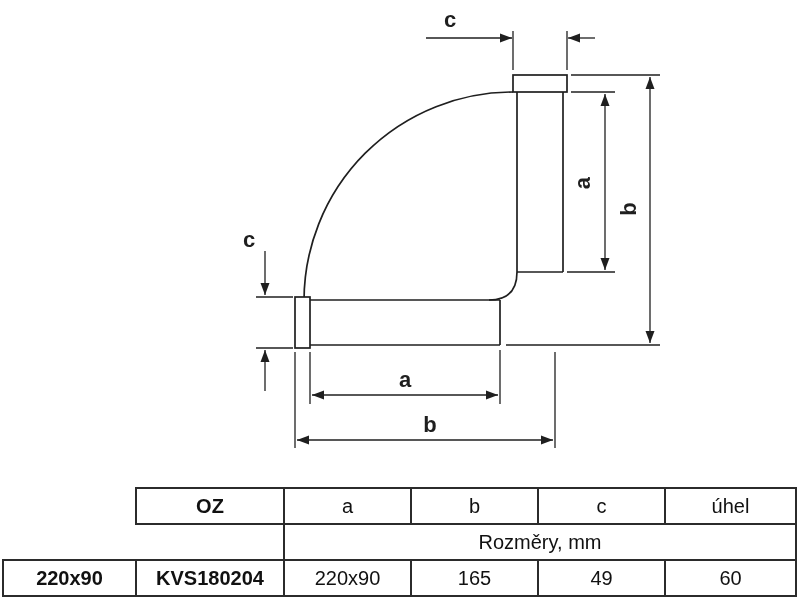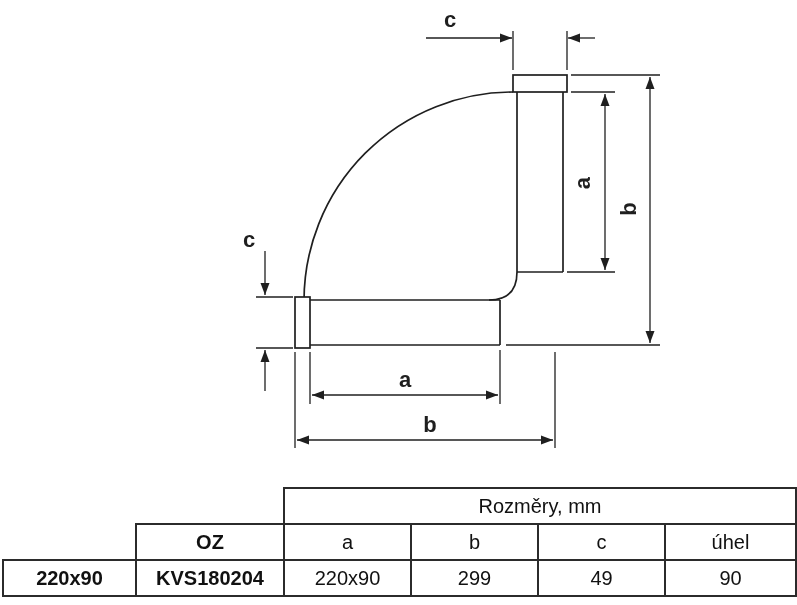--- a/index.html
+++ b/index.html
@@ -97,35 +97,35 @@
     <colgroup>
       <col style="width:133px">
       <col style="width:148px">
       <col style="width:127px">
       <col style="width:127px">
       <col style="width:127px">
       <col style="width:131px">
     </colgroup>
     <tbody>
       <tr>
-        <td class="blank" colspan="2"></td>
-        <td colspan="4">Rozměry, mm</td>
-      </tr>
-      <tr>
         <td class="blank"></td>
         <td class="bold">OZ</td>
         <td>a</td>
         <td>b</td>
         <td>c</td>
         <td>úhel</td>
       </tr>
       <tr>
+        <td class="blank" colspan="2"></td>
+        <td colspan="4">Rozměry, mm</td>
+      </tr>
+      <tr>
         <td class="bold">220x90</td>
         <td class="bold">KVS180204</td>
         <td>220x90</td>
-        <td>299</td>
+        <td>165</td>
         <td>49</td>
-        <td>90</td>
+        <td>60</td>
       </tr>
     </tbody>
   </table>
 
 </div>
 
 </body></html>

